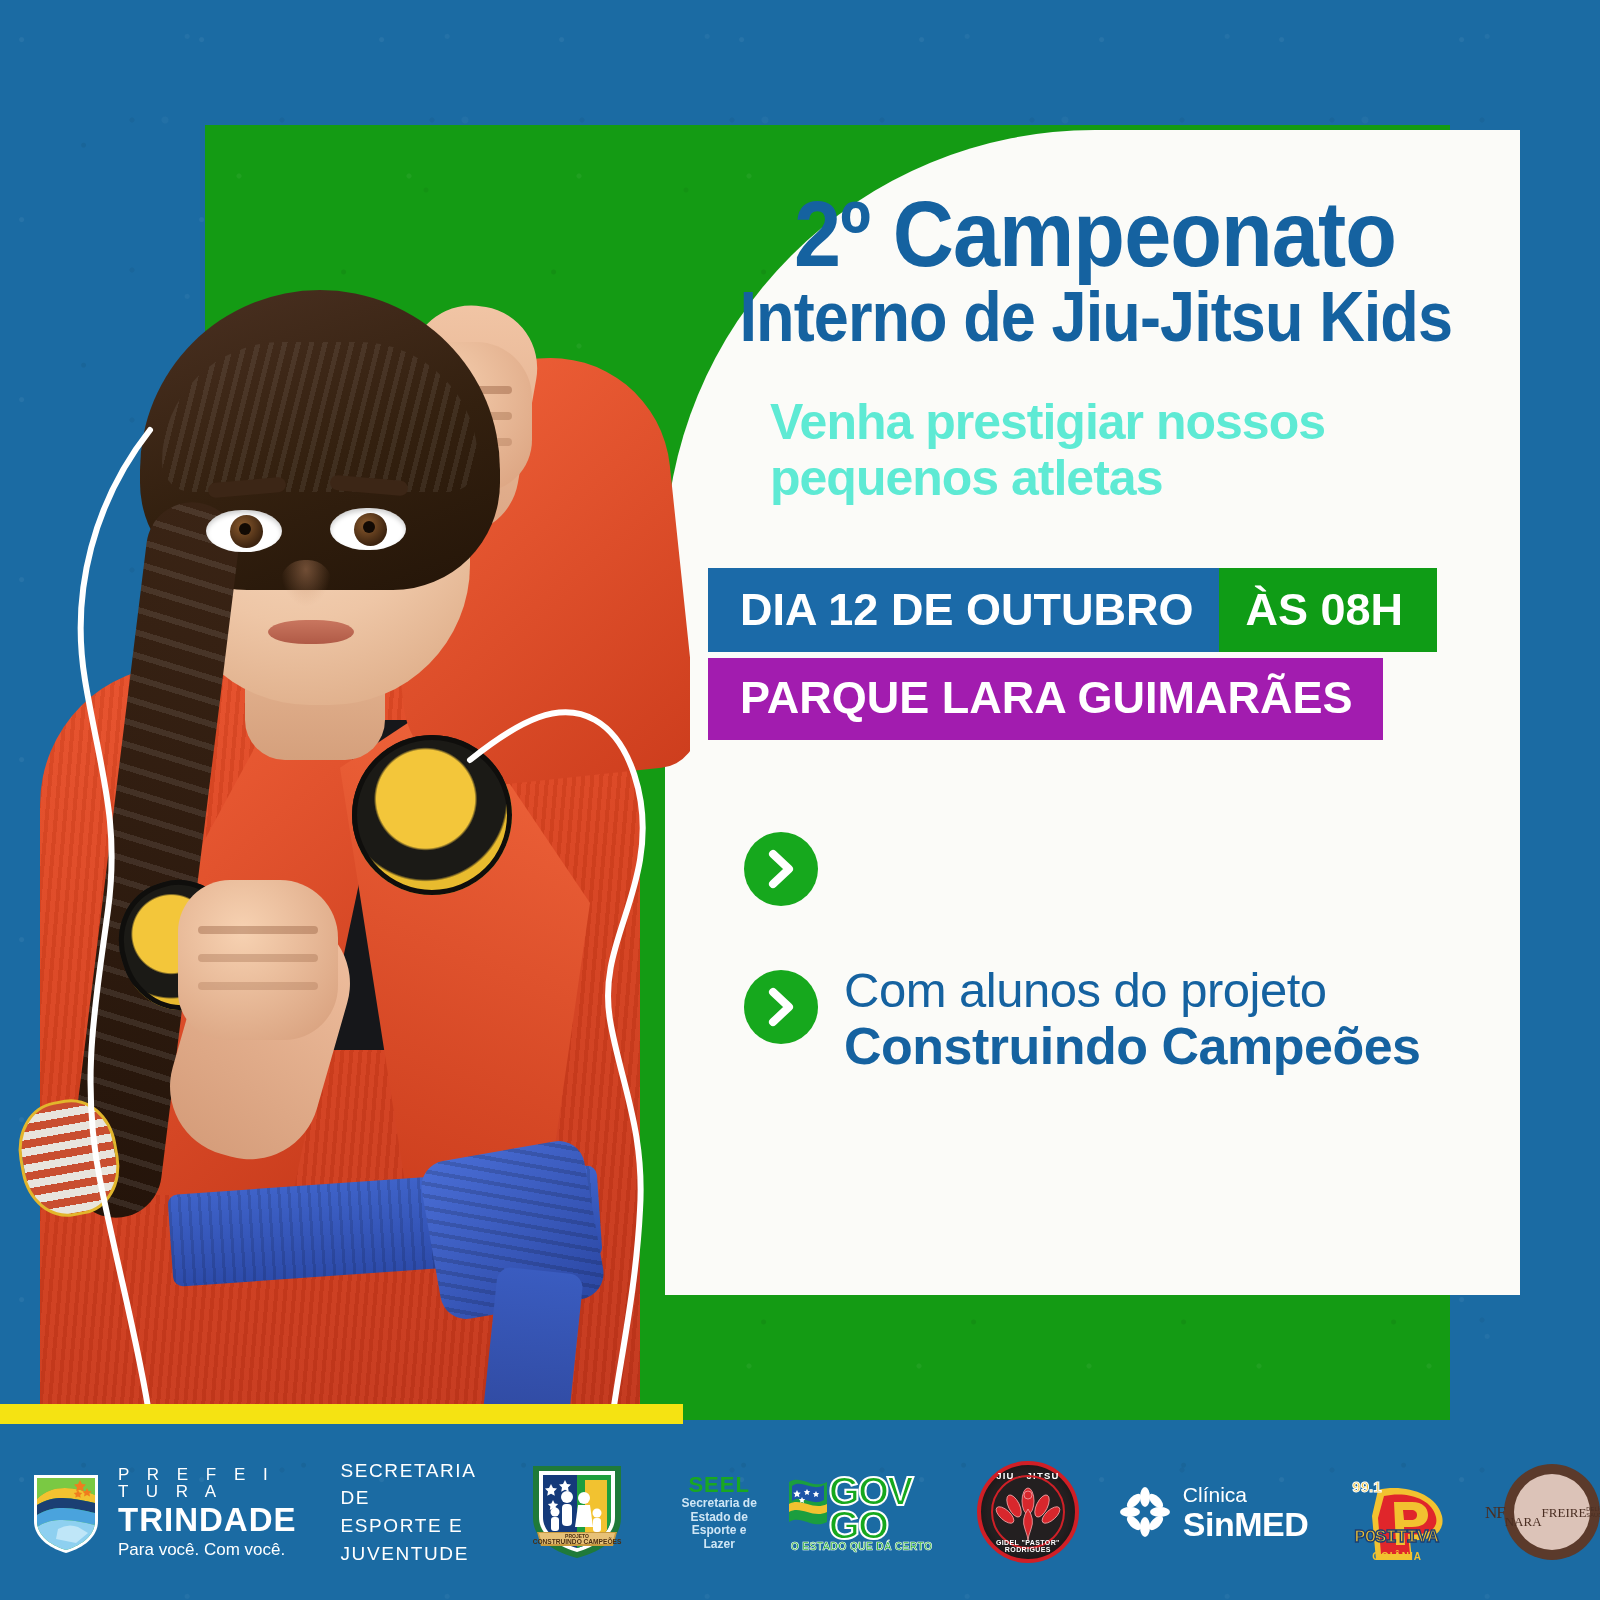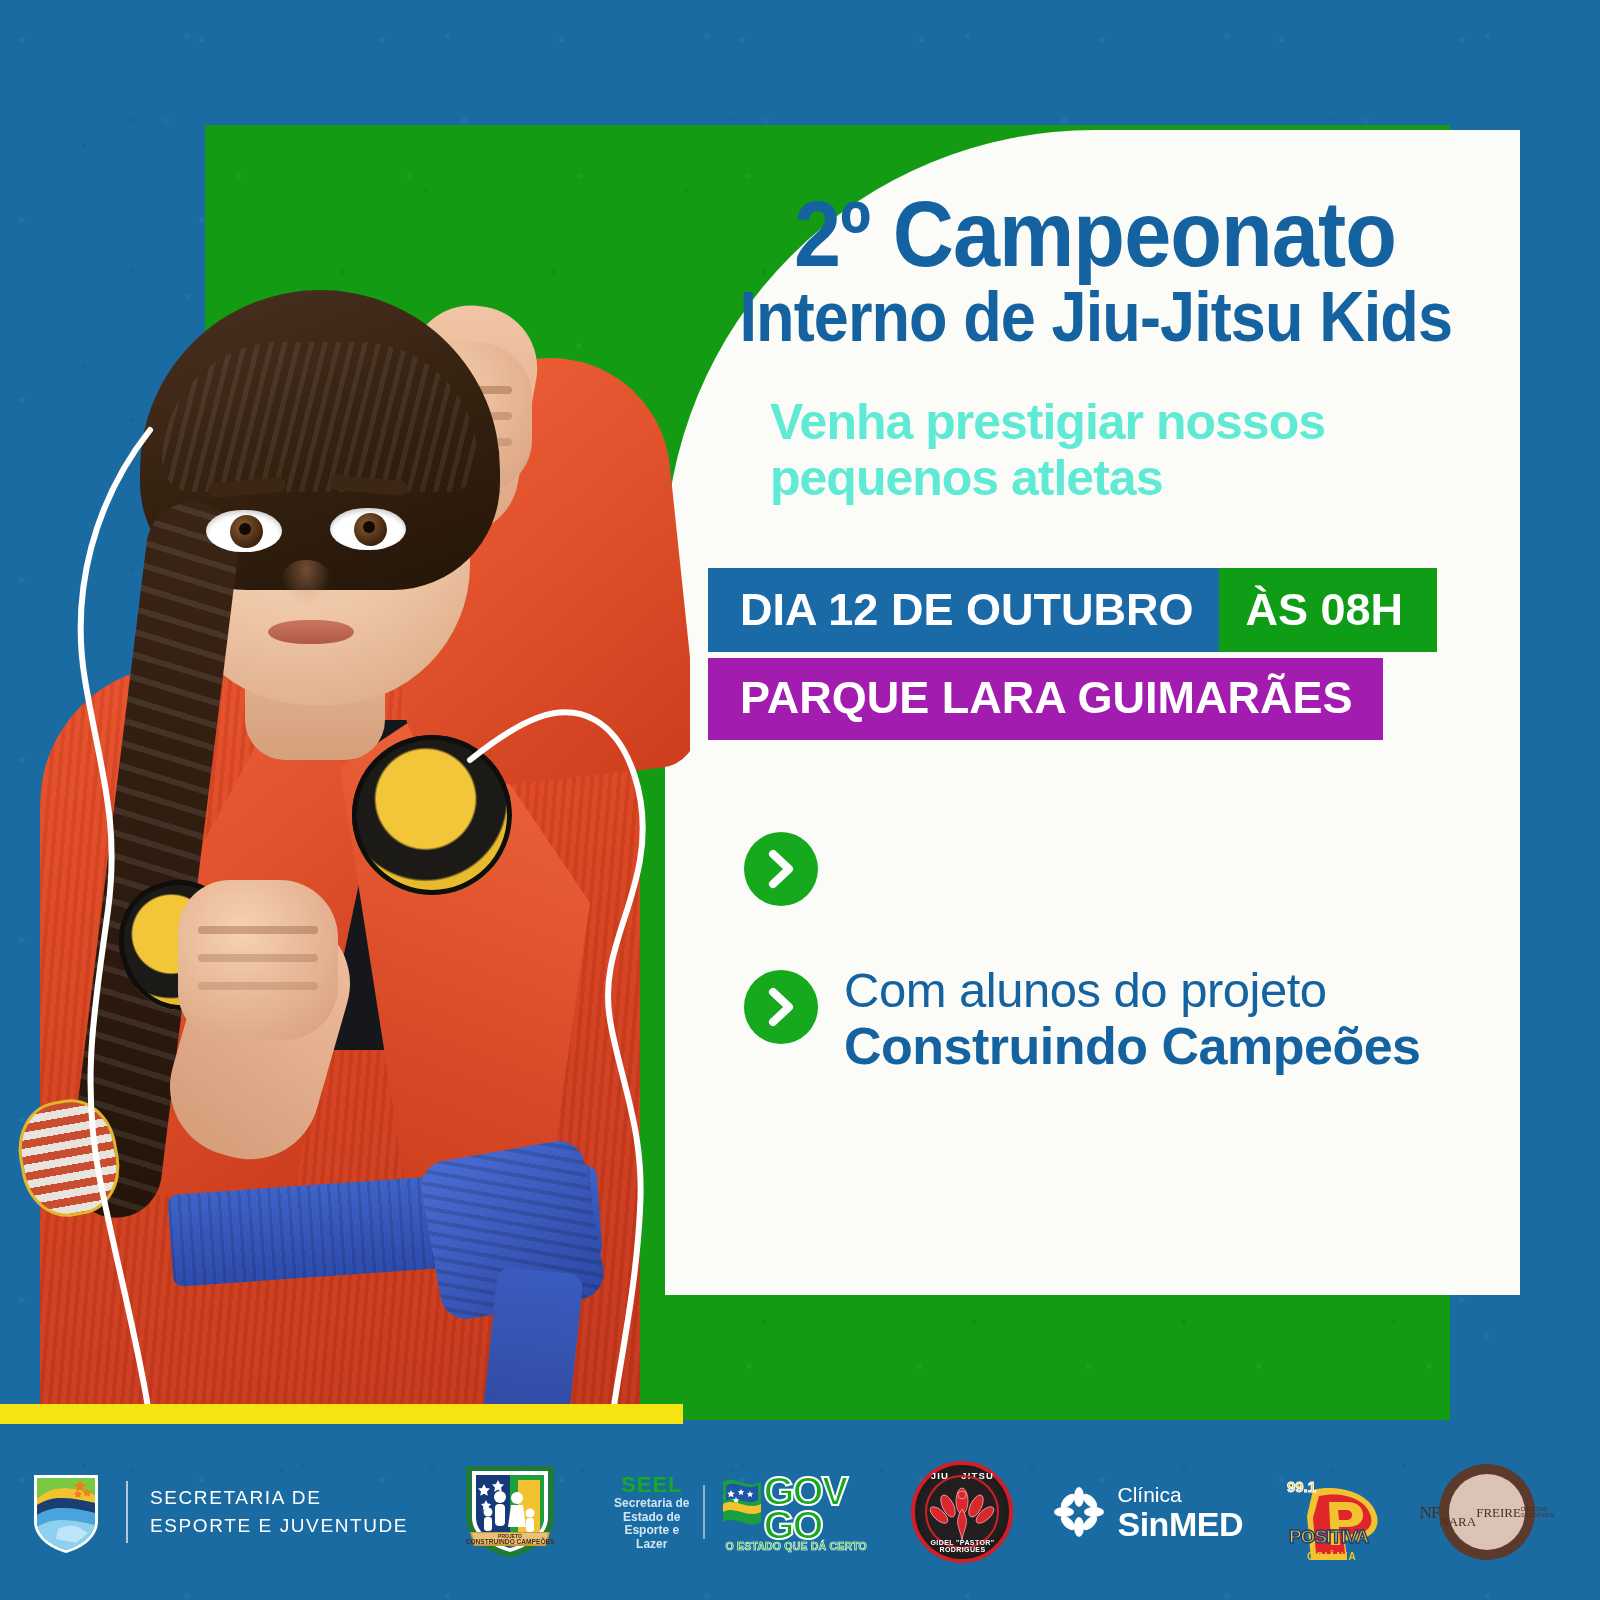--- a/index.html
+++ b/index.html
@@ -319,20 +319,25 @@
               <path d="M9 81 H67 V56 C50 52, 26 46, 9 58 Z" fill="#8ed0f0"></path>
               <path d="M30 60 q10 -6 20 -2 l10 6 -12 10 -20 -4 Z" fill="#bfe6f8"></path>
             </g>
             <g fill="#f07d1e">
               <path d="M52 11 l2 4 4 .5 -3 3 .8 4 -3.8-2 -3.8 2 .8-4 -3-3 4-.5z"></path>
               <path d="M59 19 l1.6 3 3 .4 -2.2 2.2 .6 3 -3-1.5 -3 1.5 .6-3 -2.2-2.2 3-.4z"></path>
               <path d="M50 21 l1.4 2.6 2.8 .4 -2 2 .5 2.8 -2.7-1.4 -2.7 1.4 .5-2.8 -2-2 2.8-.4z"></path>
             </g>
           </svg>
         </div>
+        <div class="tr-txt">
+          <div class="tr-1">P R E F E I T U R A</div>
+          <div class="tr-2">TRINDADE</div>
+          <div class="tr-3">Para você. Com você.</div>
+        </div>
       </div>
 
       <div class="divider"></div>
 
       <div class="secretaria">
         <div>SECRETARIA DE</div>
         <div>ESPORTE E JUVENTUDE</div>
       </div>
 
       <div class="cc-shield logo">
@@ -439,21 +444,21 @@
       <div class="positiva logo">
         <svg viewBox="0 0 110 92" width="110" height="92" style="position:absolute;inset:0;">
           <path d="M28 14 C 52 8, 86 16, 92 40 C 96 58, 78 66, 60 64 L62 84 L26 84 L22 40 Z" fill="#f2c230"></path>
           <path d="M34 20 C 56 15, 82 22, 86 41 C 89 55, 74 60, 58 58 L60 78 L31 78 L28 42 Z" fill="#e0262b"></path>
           <path d="M44 26 h18 c11 0 16 6 16 13 0 8-6 12-16 12 h-8 l1 18 h-9 z" fill="#f2c230"></path>
           <path d="M53 34 h8 c4 0 6 2 6 5 0 3-2 5-6 5 h-7z" fill="#e0262b"></path>
         </svg>
         <div style="position:absolute;left:2px;top:2px;color:#f2c230;font-size:15px;font-weight:bold;
              -webkit-text-stroke:1px #fff;">99.1</div>
         <div style="position:absolute;left:4px;bottom:20px;color:#f2c230;font-size:19px;font-weight:bold;
-             letter-spacing:-1px;-webkit-text-stroke:1.4px #1b3f73;">POSITIVA</div>
+             letter-spacing:-1px;font-family:Liberation Mono, monospace;-webkit-text-stroke:1.4px #1b3f73;">POSITIVA</div>
         <div style="position:absolute;left:22px;bottom:6px;color:#f2c230;font-size:10px;font-weight:bold;
              letter-spacing:1px;">GOIÂNIA</div>
       </div>
 
       <div class="nara logo">
         <div class="nara-in">
           <div class="nara-mono">NF</div>
           <div class="nara-n">NARA</div>
           <div class="nara-f">FREIRE</div>
           <div class="nara-s">DELÍCIAS SAUDÁVEIS</div>

